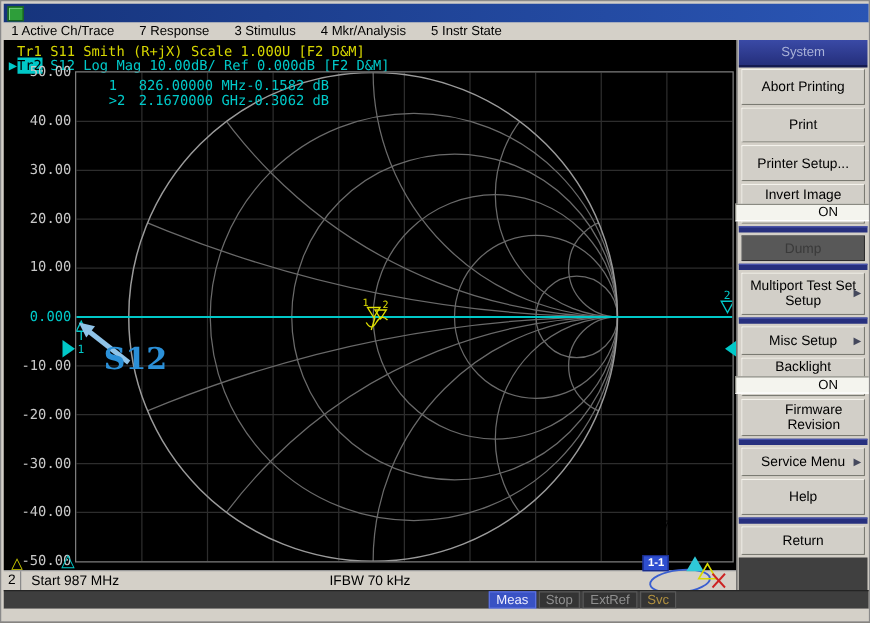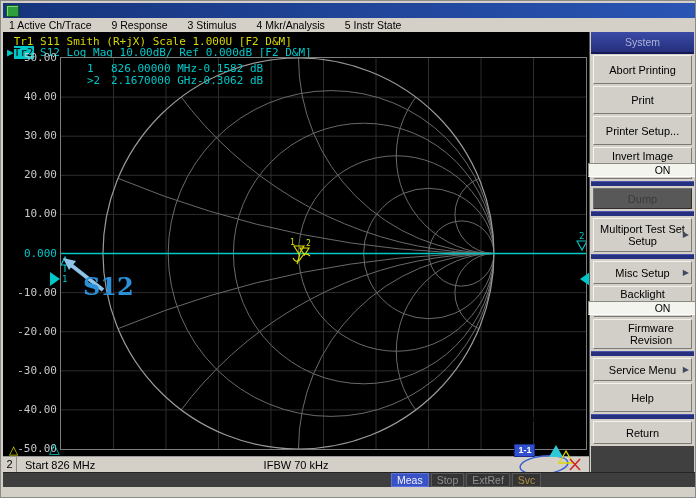--- a/index.html
+++ b/index.html
@@ -93,21 +93,21 @@
 <body>
 
 <div class="window">
 
   <div class="titlebar">
     <div class="app-icon"></div>
   </div>
 
   <div class="menubar">
     <span>1 Active Ch/Trace</span>
-    <span>9 Response</span>
+    <span>7 Response</span>
     <span>3 Stimulus</span>
     <span>4 Mkr/Analysis</span>
     <span>5 Instr State</span>
   </div>
 
   <div class="display">
 
     <div class="trline tr1"><span> </span><span>Tr1</span><span> S11 Smith (R+jX) Scale 1.000U [F2 D&amp;M]</span></div>
     <div class="trline tr2"><span class="tr-arrow">▶</span><span class="trlabel-active">Tr2</span><span> S12 Log Mag 10.00dB/ Ref 0.000dB [F2 D&amp;M]</span></div>
 
@@ -215,21 +215,21 @@
     <div class="ref-right"></div>
 
     <div class="s12-note">S12</div>
 
     <div class="tri" style="left:6px;top:412px;color:#d0d000;">△</div>
     <div class="tri" style="left:46px;top:410px;color:#00c8c8;font-size:14px;">△</div>
   </div>
 
   <div class="statusbar">
     <div class="chan">2</div>
-    <div class="sb-start">Start 826 MHz</div>
+    <div class="sb-start">Start 987 MHz</div>
     <div class="sb-ifbw">IFBW 70 kHz</div>
     <div class="sb-right">
       <span>Stop 2.17 GHz</span>
       <span class="sb-badge">1-1</span>
       <span class="sb-ico"></span>
       <span class="sb-ico"></span>
     </div>
   </div>
 
   <svg class="scribble" viewBox="0 0 95 42" width="95" height="42">

